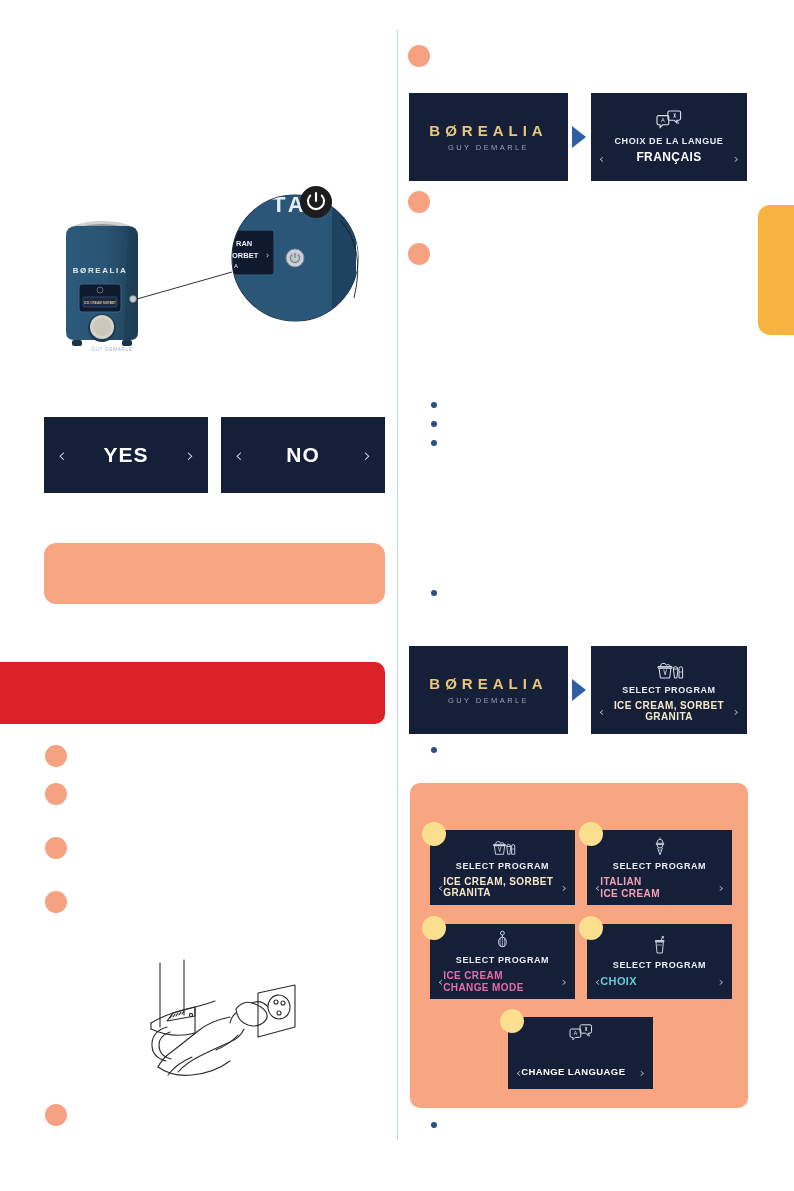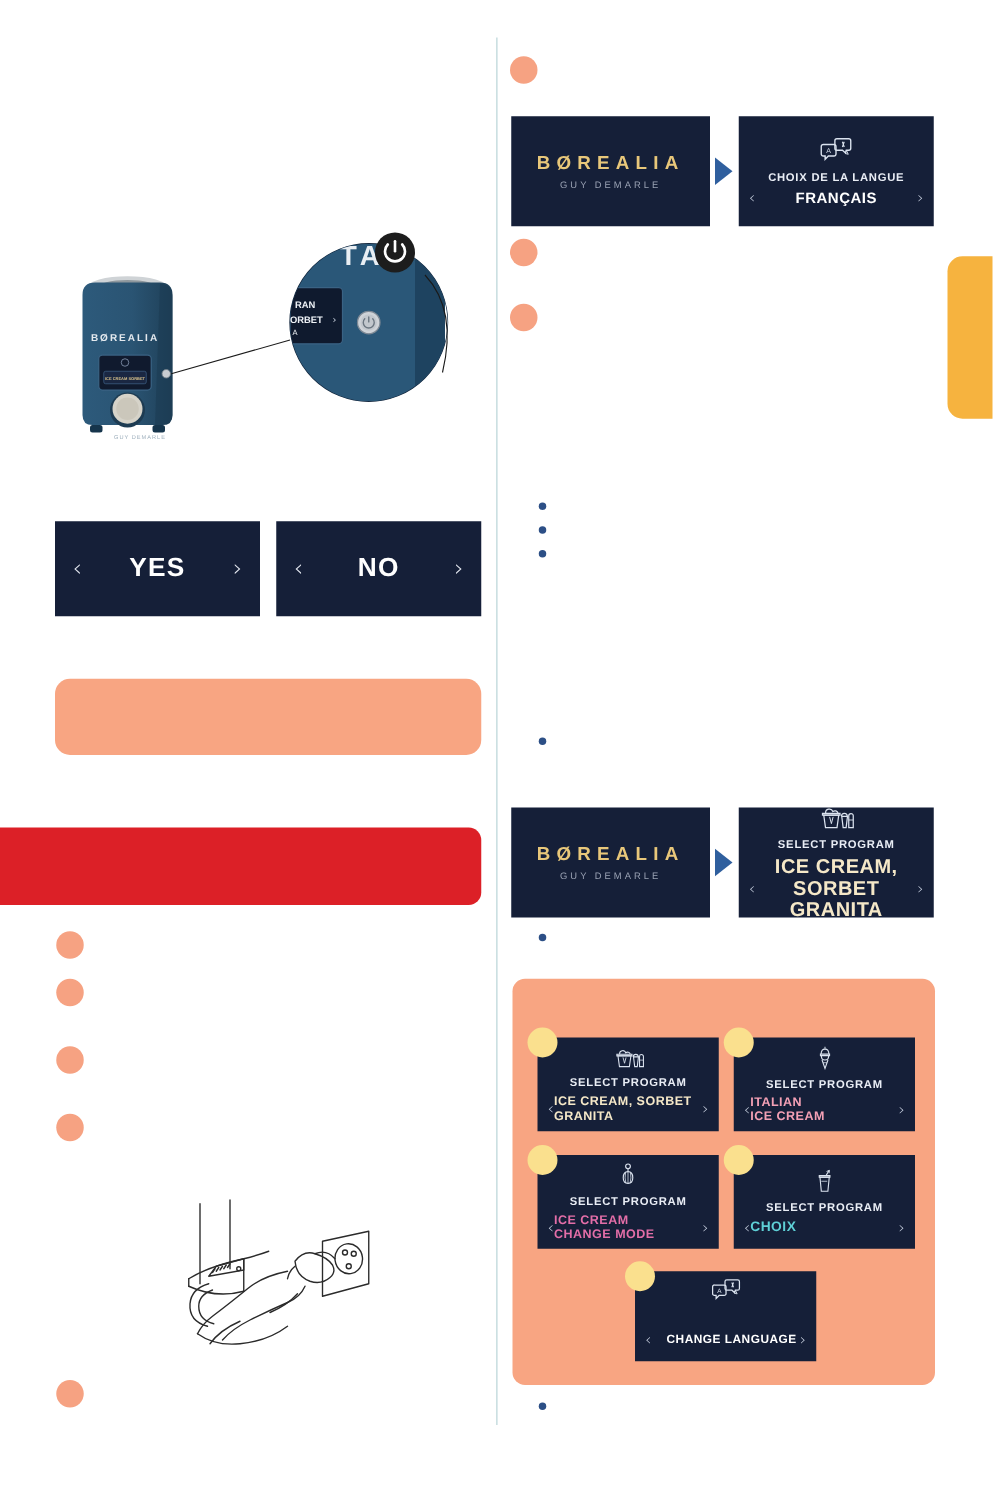--- a/index.html
+++ b/index.html
@@ -315,21 +315,21 @@
         <path d="M20.5 20 l-1.1 -9 h4.6 l-1.1 9 z"></path>
         <path d="M19.2 11 a2.3 2.3 0 1 1 4.6 0"></path>
         <path d="M25 20 v-9.4 a1.8 1.8 0 1 1 3.6 0 v9.4 z"></path>
         <path d="M25 14 h3.6" stroke-width="0.7"></path>
         <path d="M12.5 11.5 l-1.4 5.4 l-1.4 -5.4" stroke-width="0.8"></path>
       </svg>
     </span>
     <div class="scr-title">SELECT PROGRAM</div>
     <div class="scr-row">
       <span class="chev">‹</span>
-      <span class="scr-value" style="color:#f5e8c8;font-size:16px;">ICE CREAM, SORBET GRANITA</span>
+      <span class="scr-value" style="color:#f5e8c8;font-size:10px;">ICE CREAM, SORBET GRANITA</span>
       <span class="chev">›</span>
     </div>
   </div>
 
   <div class="panel-salmon" style="left:410px;top:783px;width:338px;height:325px;">
 
     <div class="progcard" style="left:20px;top:47px;width:145px;height:75px;">
       <span class="scr-icon">
         <svg width="28" height="19" viewBox="0 0 30 22" fill="none" stroke="#dbe3ef" stroke-width="1">
           <path d="M5 10 h12 l-1.4 10 h-9.2 z"></path>
@@ -424,20 +424,20 @@
         <svg width="24" height="20" viewBox="0 0 26 22" fill="none" stroke="#dbe3ef" stroke-width="1.1">
           <path d="M13.5 2 h9.5 a1.6 1.6 0 0 1 1.6 1.6 v6 a1.6 1.6 0 0 1 -1.6 1.6 h-2 l-0.6 2.2 l-2.4 -2.2 h-4.5 a1.6 1.6 0 0 1 -1.6 -1.6 v-6 a1.6 1.6 0 0 1 1.6 -1.6 z"></path>
           <path d="M17.9 4.4 l1.5 4.2 M19.4 4.4 l-1.5 4.2" stroke-width="0.9"></path>
           <path d="M2.6 6.6 h8.6 a1.6 1.6 0 0 1 1.6 1.6 v6 a1.6 1.6 0 0 1 -1.6 1.6 h-4.5 l-2.6 2.6 l0 -2.6 h-1.5 a1.6 1.6 0 0 1 -1.6 -1.6 v-6 a1.6 1.6 0 0 1 1.6 -1.6 z"></path>
           <text x="6.9" y="13.4" font-family="Liberation Sans, sans-serif" font-size="5.6" fill="#dbe3ef" stroke="none" text-anchor="middle">A</text>
           <path d="M21 11.2 l1.6 3.2 l-2.4 -0.6" stroke-width="0.8"></path>
         </svg>
       </span>
       <div class="scr-row">
         <span class="chev">‹</span>
-        <span class="scr-value" style="color:#ffffff;font-size:9.5px;margin-left:12px;">CHANGE LANGUAGE</span>
+        <span class="scr-value" style="color:#ffffff;font-size:9.5px;">CHANGE LANGUAGE</span>
         <span class="chev">›</span>
       </div>
     </div>
     <div class="dot-marker" style="left:90px;top:226px;"></div>
   </div>
 
 </div>
 
 </body></html>

